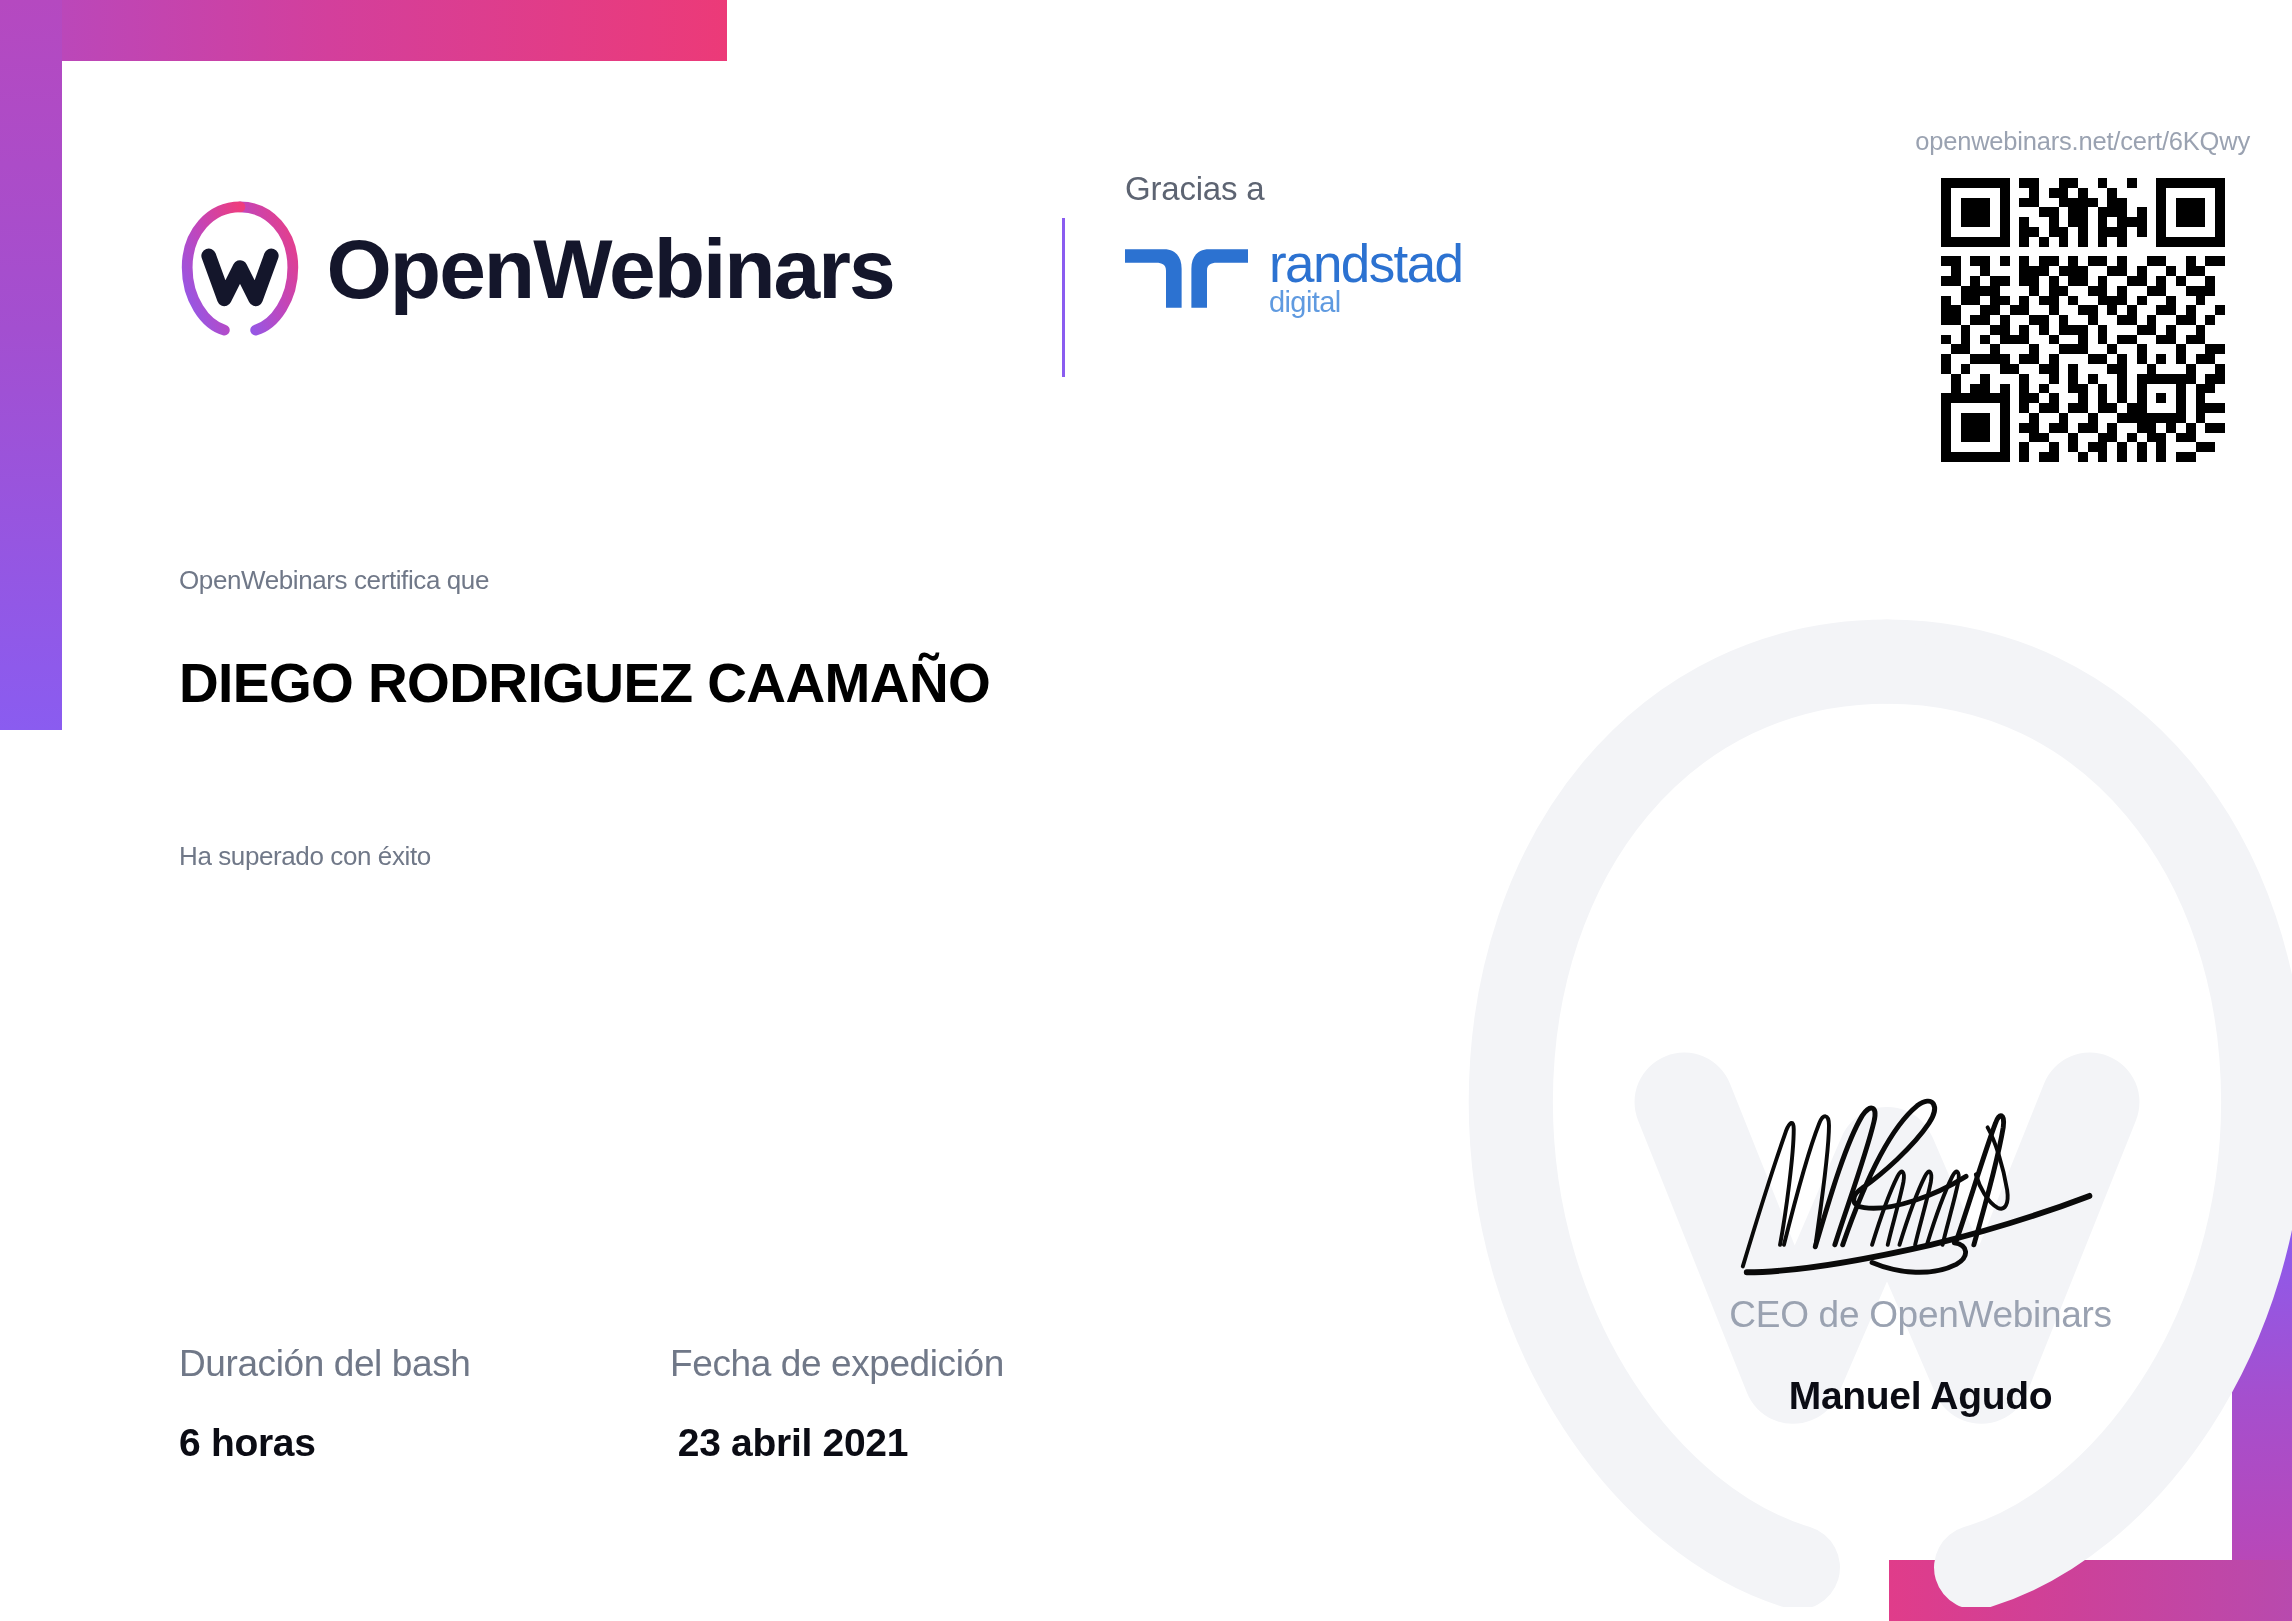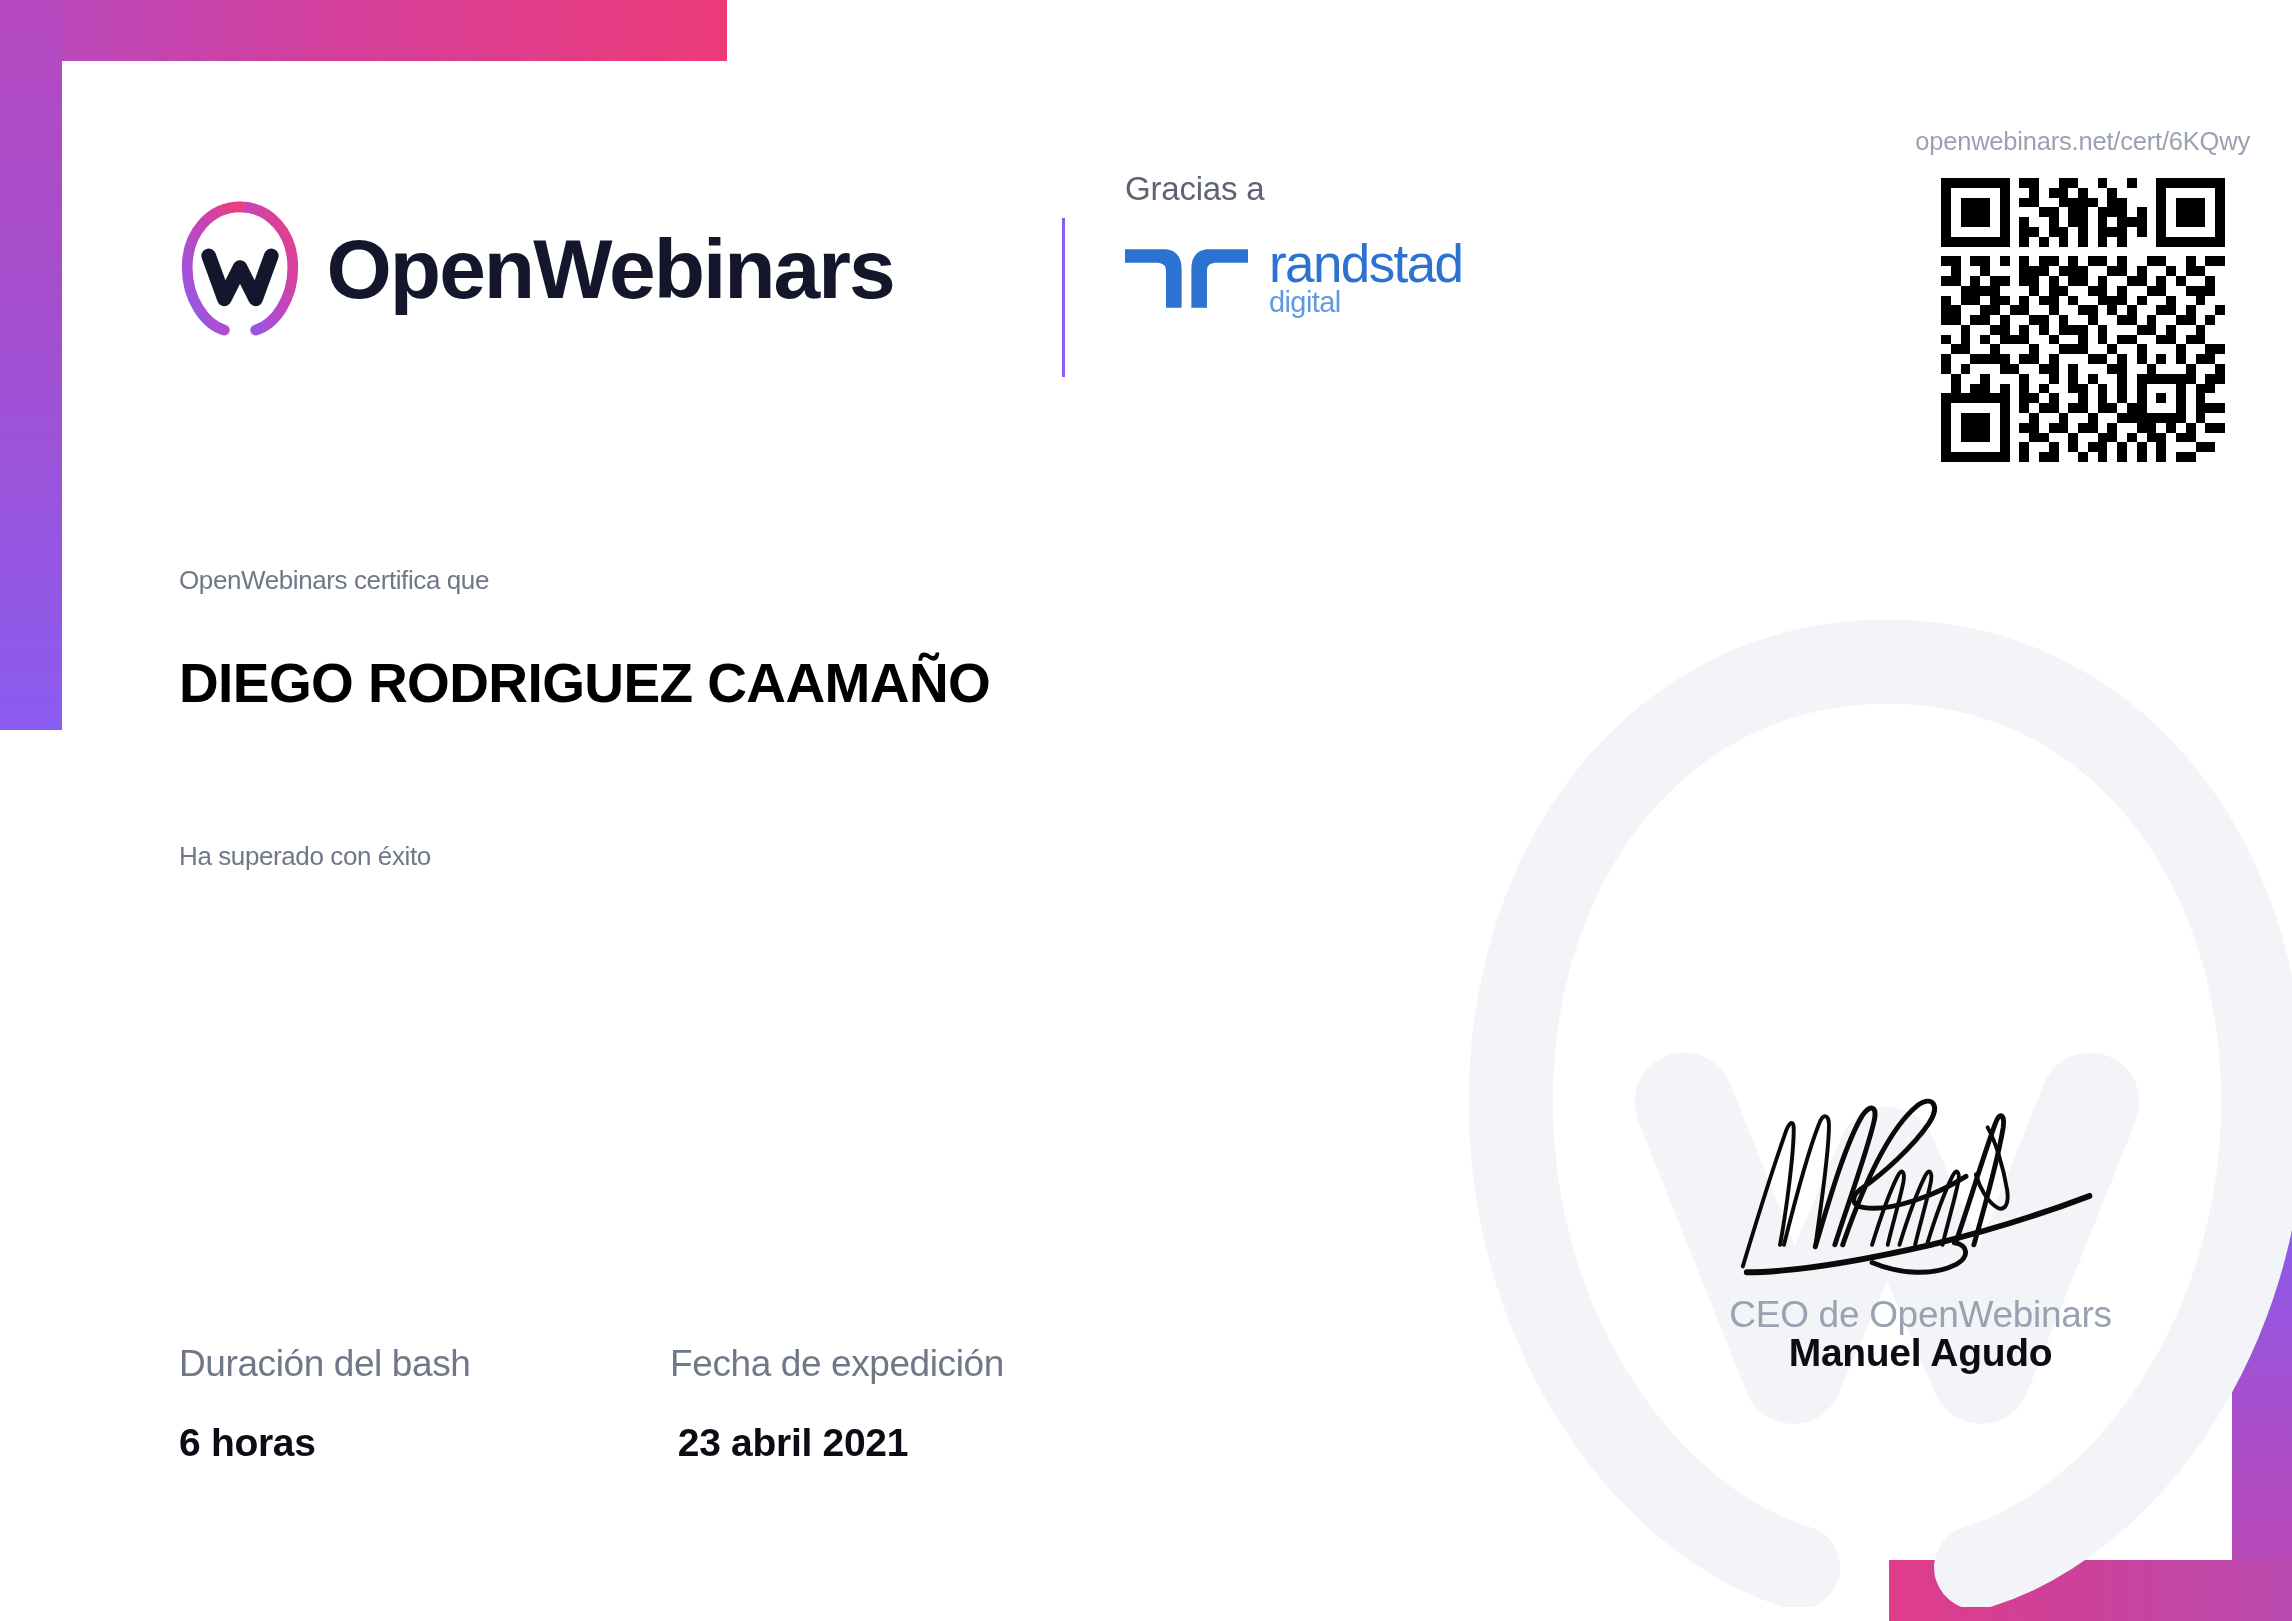--- a/index.html
+++ b/index.html
@@ -187,20 +187,21 @@
   .sig-img svg { display:block; width:100%; height:100%; }
   .sig-role {
     margin-top: 12px;
     font-size: 37px;
     color: #9aa2b1;
     letter-spacing: -0.3px;
     line-height: 1;
     white-space: nowrap;
   }
   .sig-name {
+    margin-top: 43px;
     font-size: 39px;
     font-weight: 700;
     color: #0b0c14;
     letter-spacing: -0.3px;
     line-height: 1;
   }
 </style>
 </head>
 <body>
 

